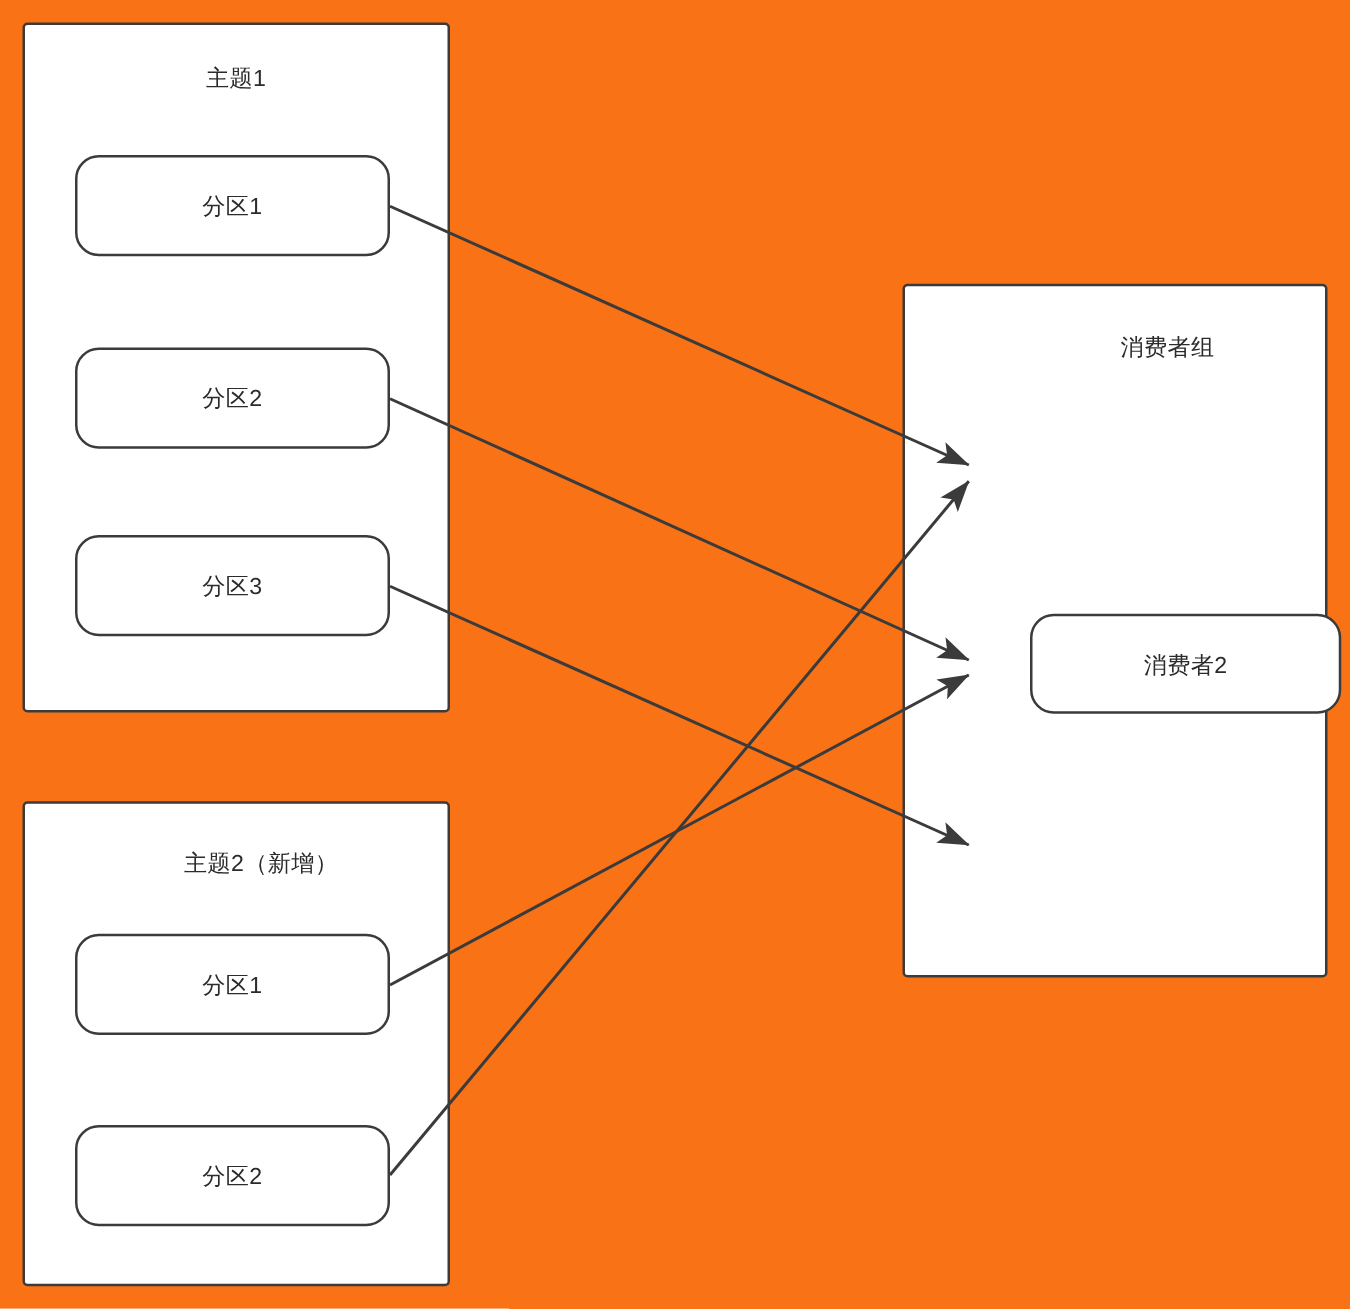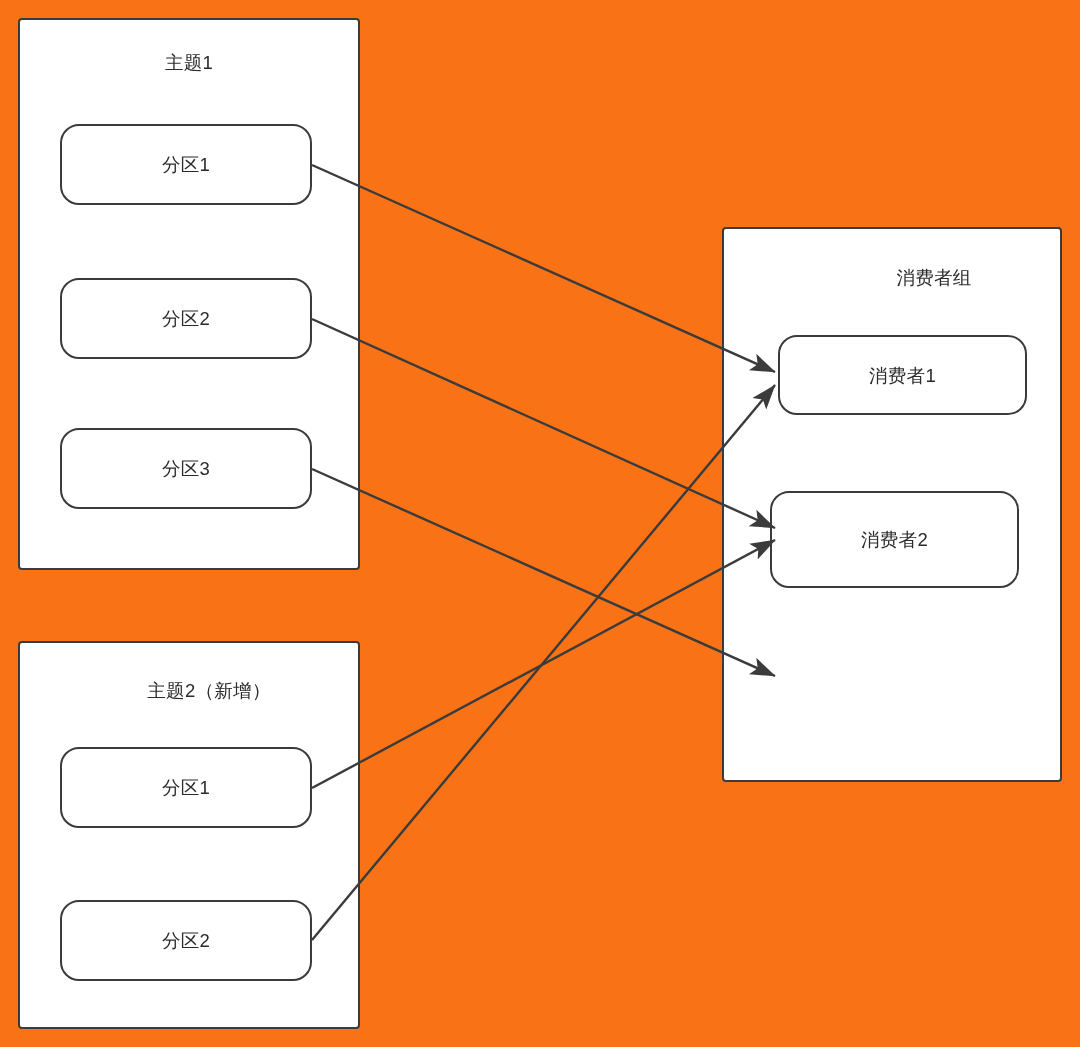--- a/index.html
+++ b/index.html
@@ -88,24 +88,21 @@
   <div class="node-box" style="left: 60px; top: 747px; width: 252px; height: 81px;">
     <span>分区1</span>
   </div>
   <div class="node-box" style="left: 60px; top: 900px; width: 252px; height: 81px;">
     <span>分区2</span>
   </div>
 
   <div class="group-box" style="left: 722px; top: 227px; width: 340px; height: 555px;"></div>
   <div class="group-title" style="left: 722px; width: 340px; right: auto; top: 269px; padding-left: 42px;">消费者组</div>
 
-  <div class="node-box" style="left: 778px; top: 335px; width: 249px; height: 80px;">
-    <span>消费者1</span>
-  </div>
-  <div class="node-box" style="left: 770px; top: 491px; width: 249px; height: 97px;">
+  <div class="node-box" style="left: 824px; top: 491px; width: 249px; height: 80px;">
     <span>消费者2</span>
   </div>
 
   <svg id="edge-layer" viewBox="0 0 1080 1047" width="1080" height="1047" xmlns="http://www.w3.org/2000/svg">
     <defs>
       <marker id="arrowhead" markerWidth="11" markerHeight="8" refX="10.2" refY="4" orient="auto" markerUnits="strokeWidth">
         <path d="M0,0.25 L10.5,4 L0,7.75 L2.3,4 Z" fill="#3b3b3b"></path>
       </marker>
     </defs>
     <g id="edges-group">

